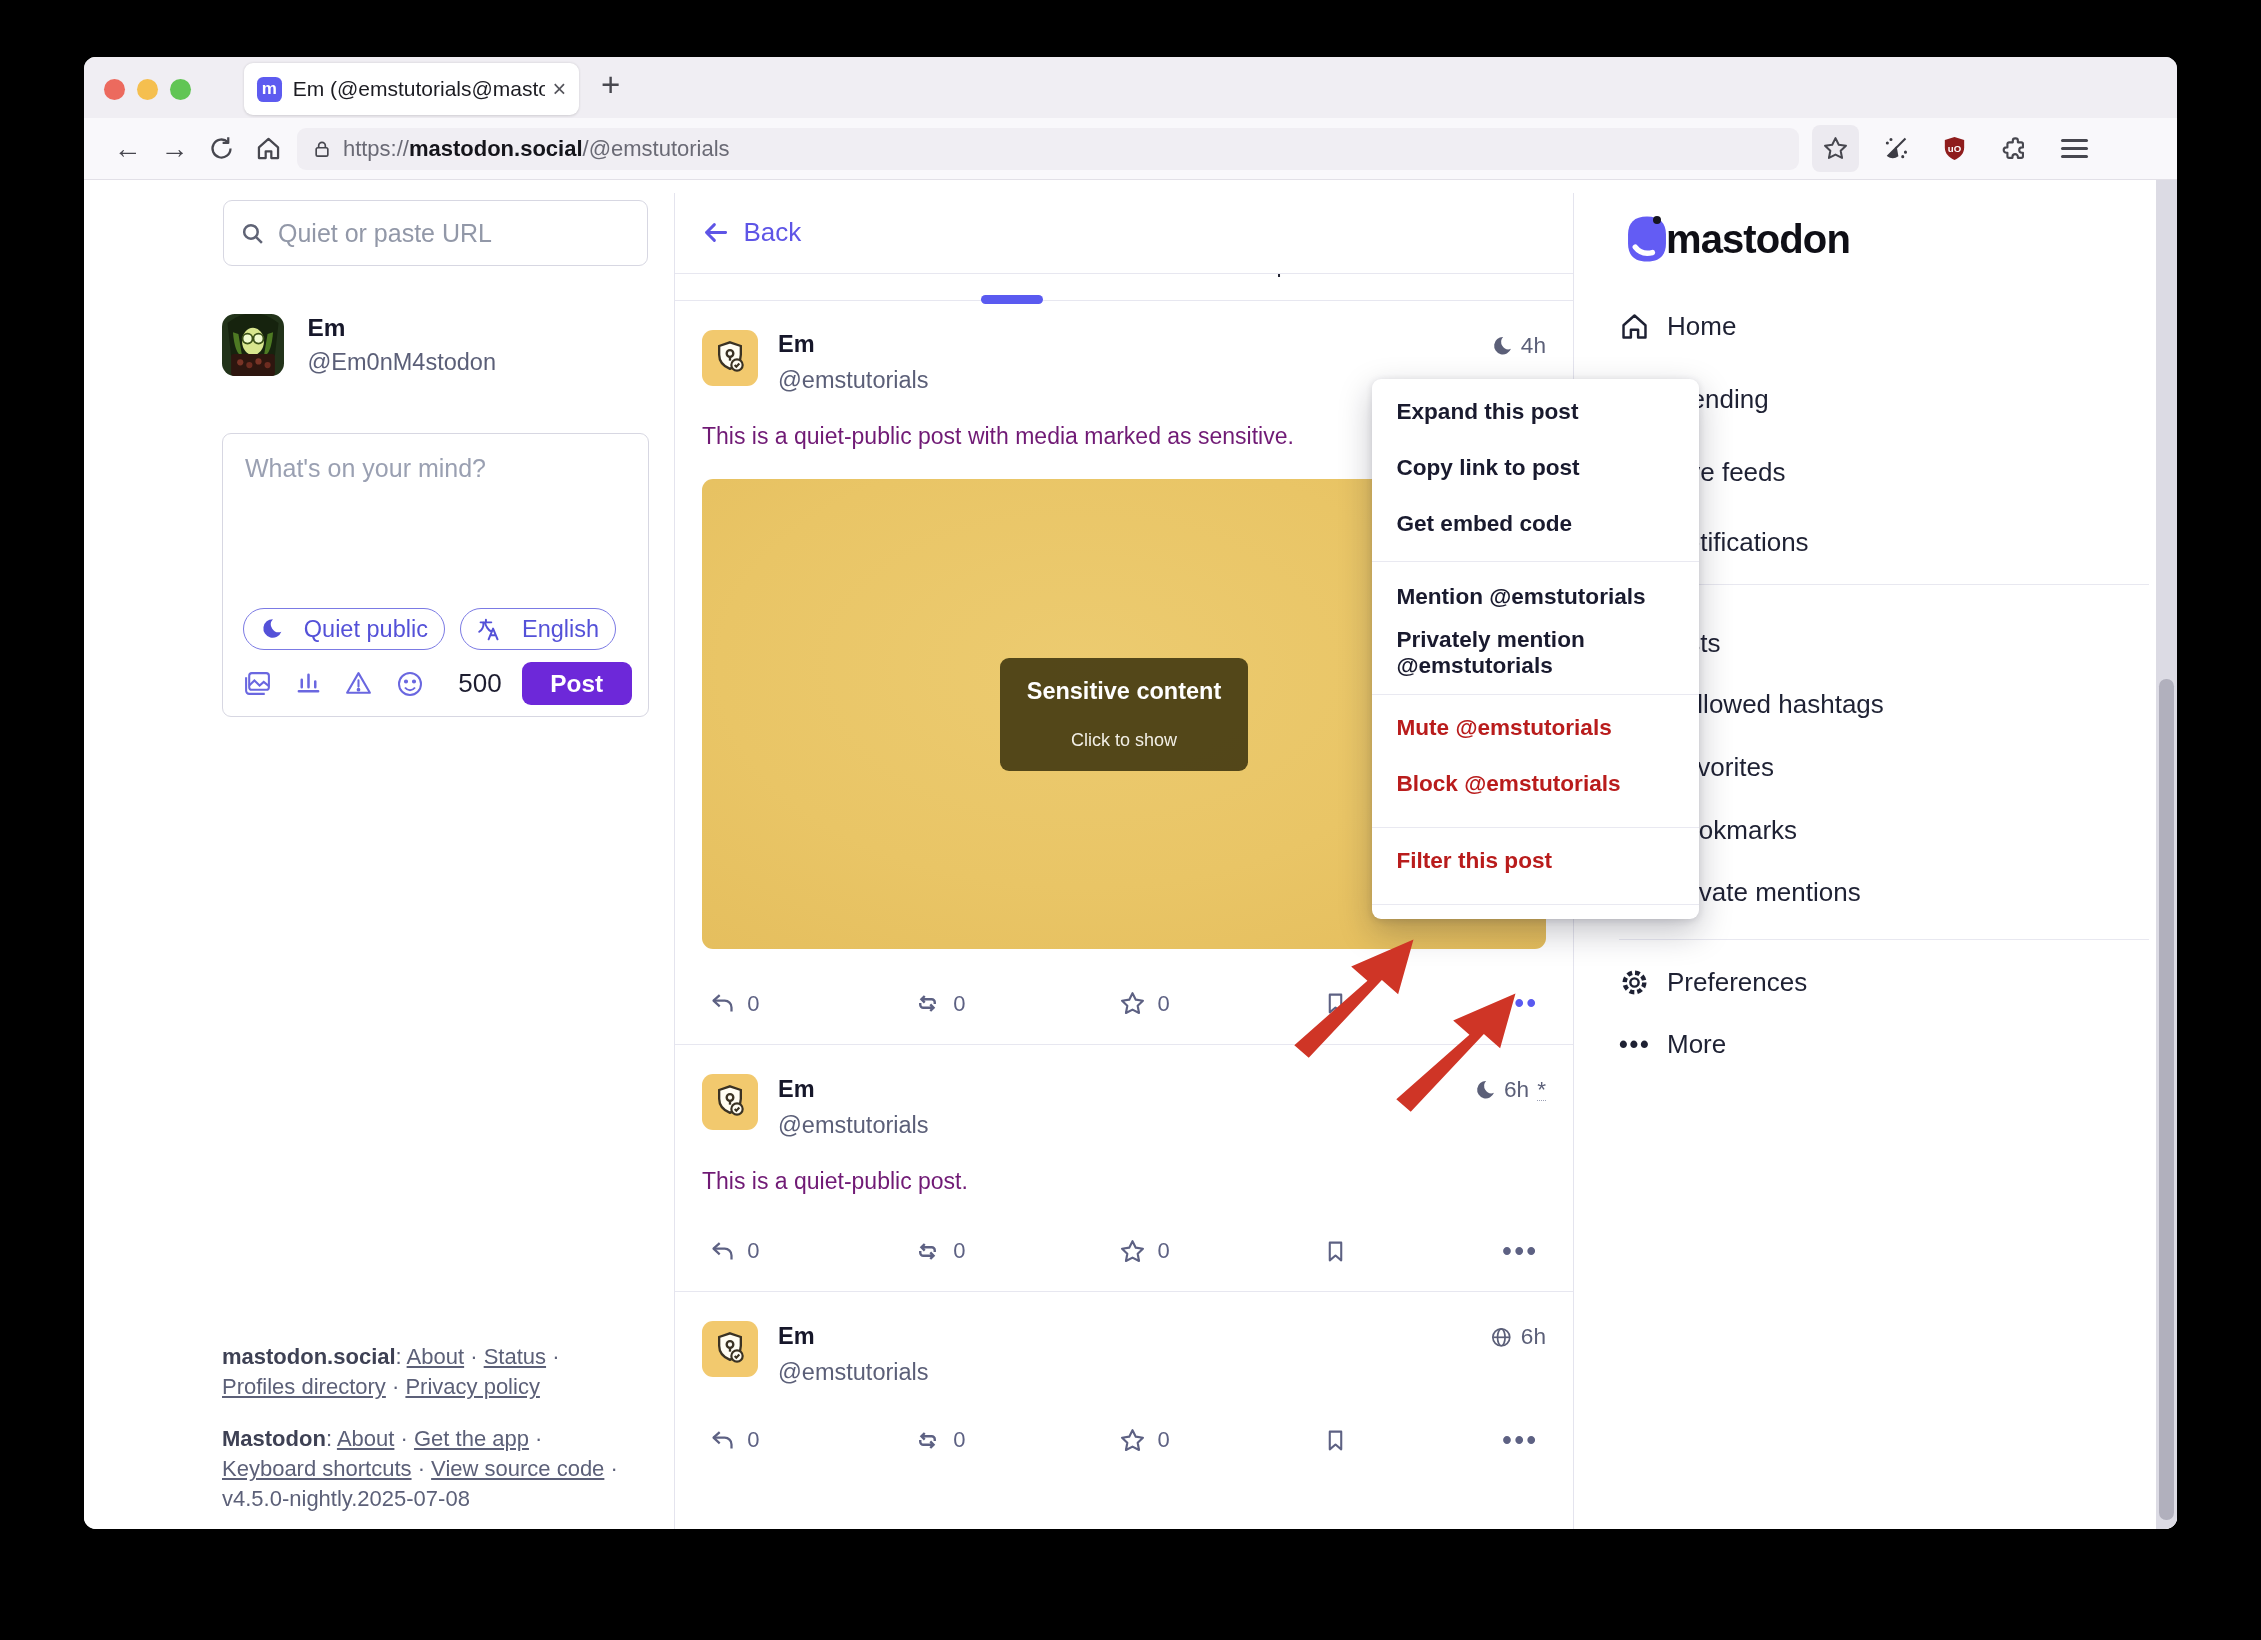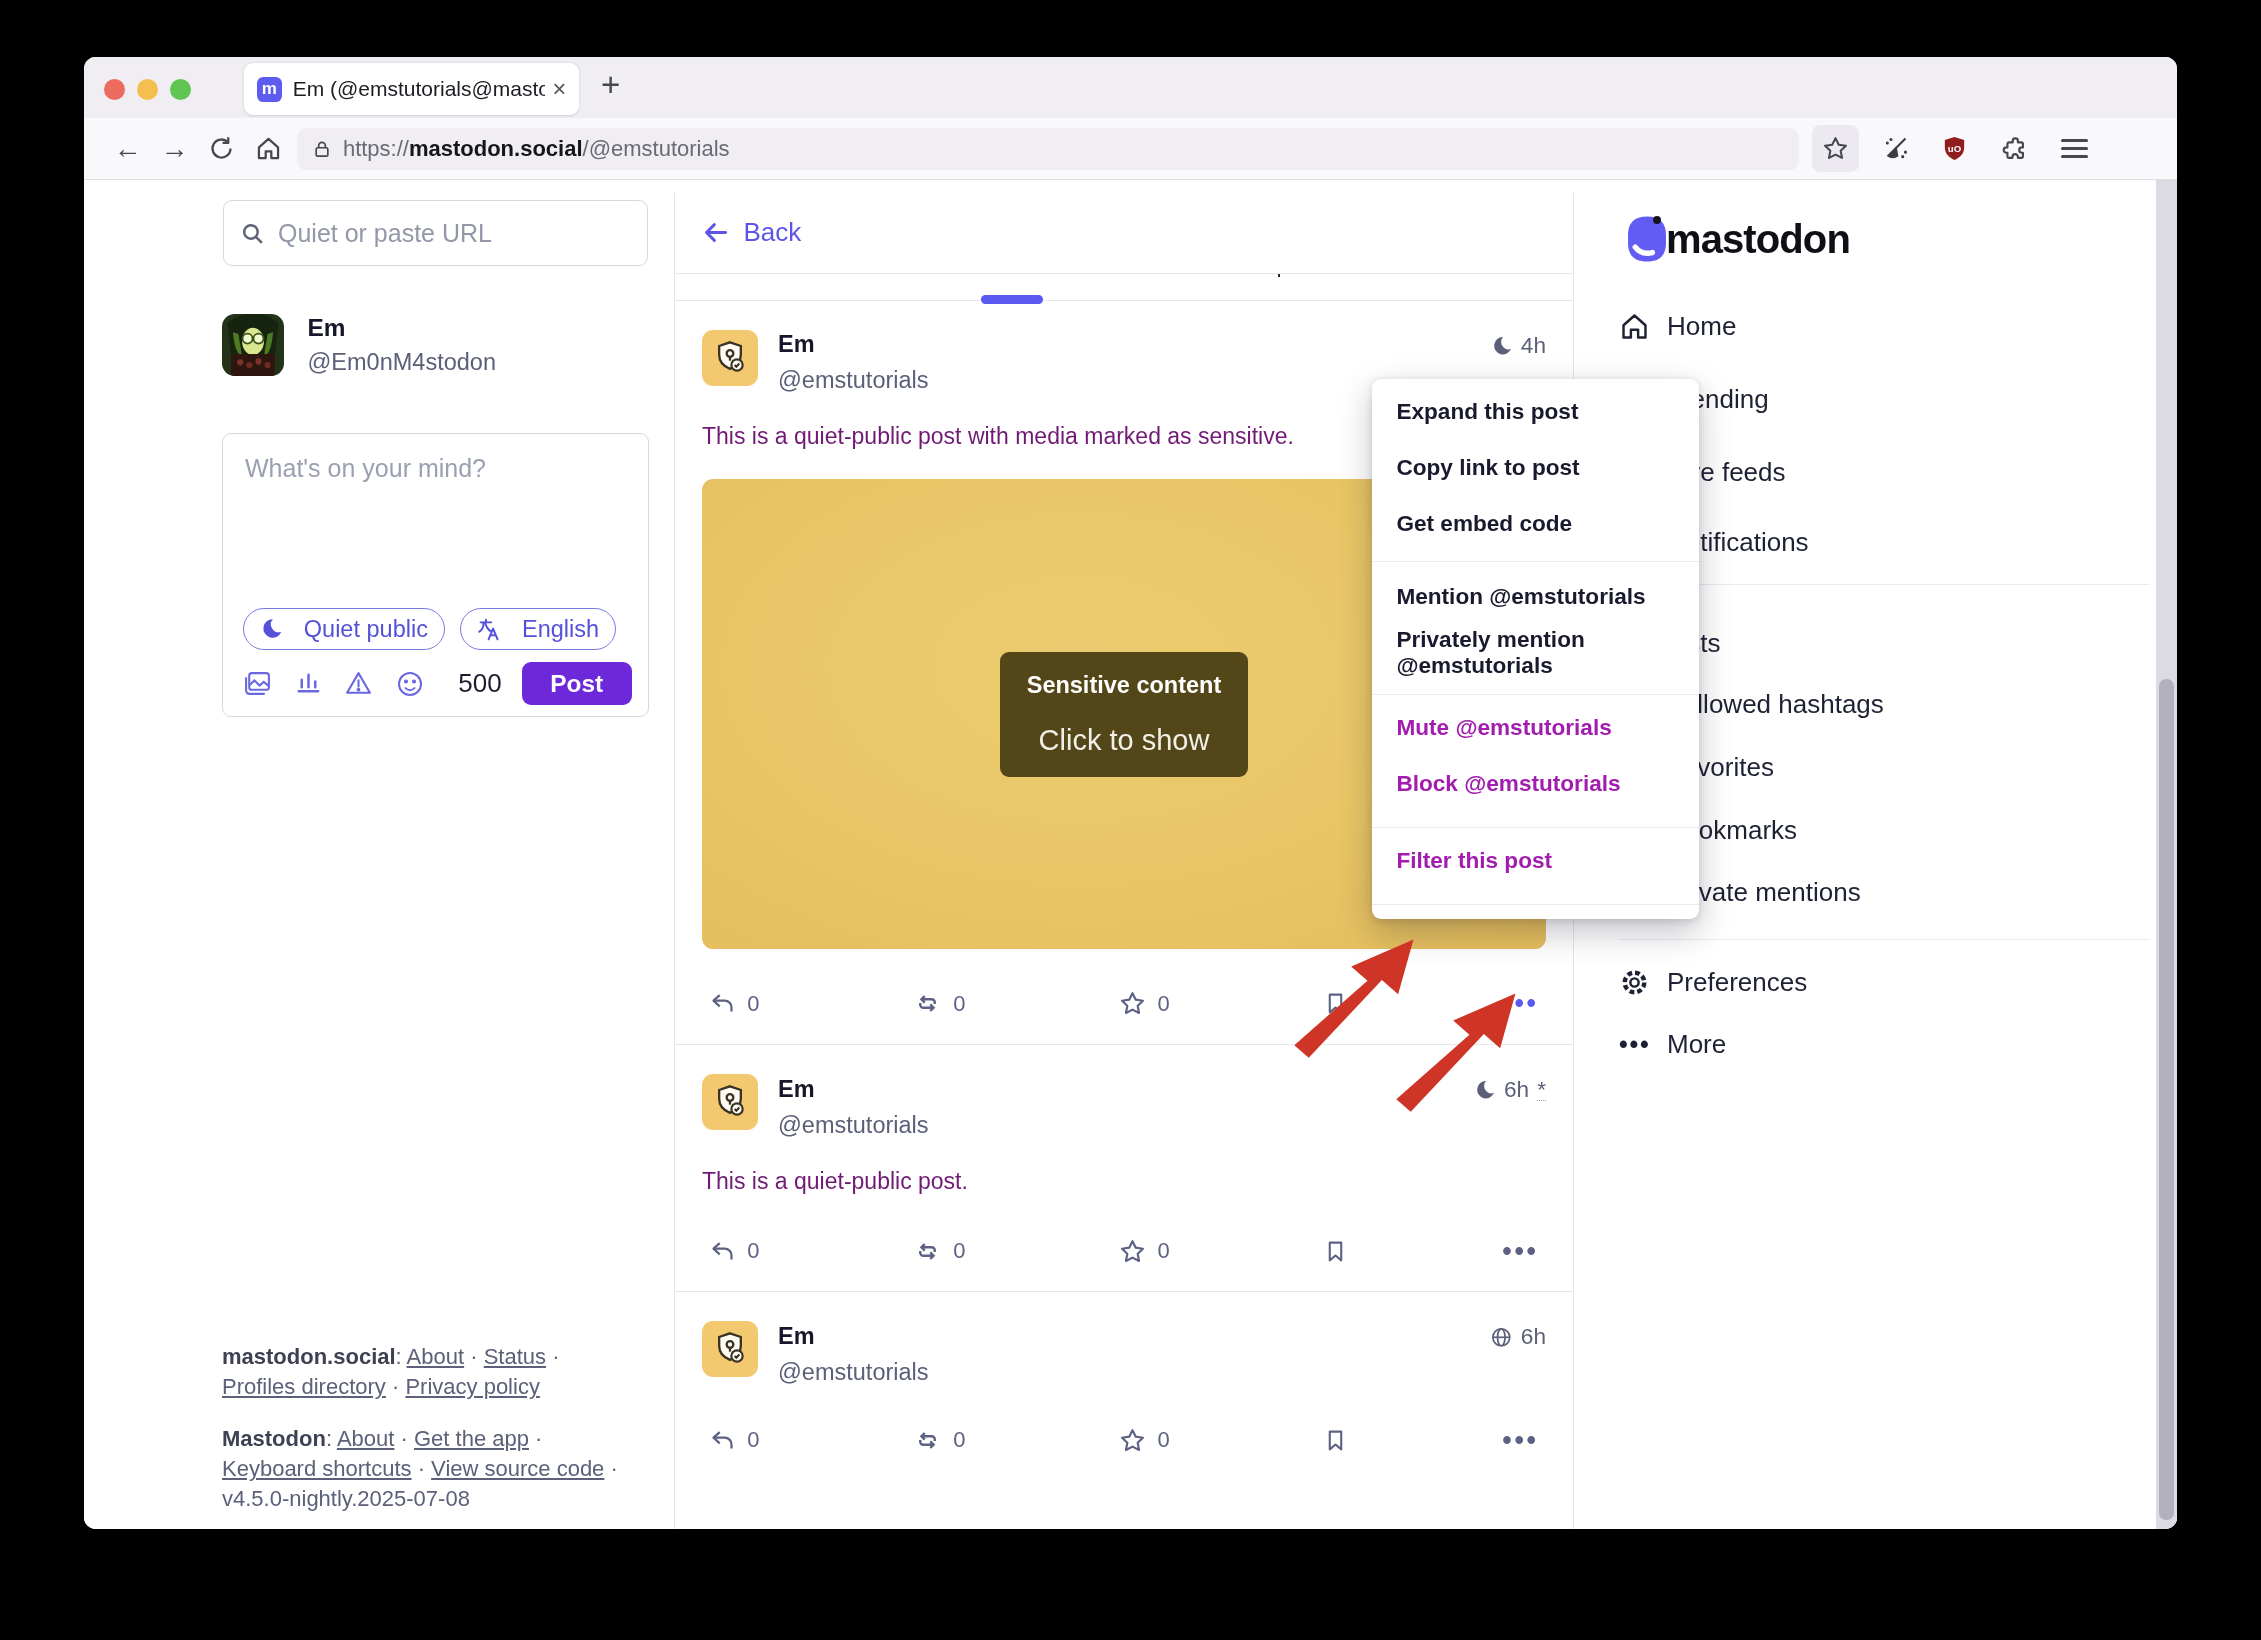--- a/index.html
+++ b/index.html
@@ -89,42 +89,42 @@
   .p-name { font-size:23.5px; font-weight:bold; color:#16172a; }
   .p-handle { font-size:23.5px; color:#5b5f78; margin-top:9px; }
   .p-time { margin-left:auto; display:flex; align-items:center; gap:8.1px; font-size:22.6px; color:#5b5f78; padding-top:3.6px; }
   .edited-star { border-bottom:1.8px dotted #9ba0b5; line-height:20px; }
   .p-text { font-size:23px; color:#701a75; margin-top:27px; line-height:31px; }
   .p-media { margin-top:27px; height:470px; border-radius:11px;
              background:radial-gradient(ellipse at 45% 40%, #eccb70 0%, #e9c566 55%, #e4bd5c 100%);
              display:flex; align-items:center; justify-content:center; }
   .sensitive-box { background:rgba(62,52,14,.88); border-radius:9px; padding:20px 27px; text-align:center; }
   .sensitive-title { color:#fff; font-size:23.5px; font-weight:bold; }
-  .sensitive-sub { color:#f2efe6; font-size:29px; margin-top:25px; }
+  .sensitive-sub { color:#f2efe6; font-size:18px; margin-top:25px; }
   .p-actions { margin-top:31px; height:47px; display:flex; align-items:center; justify-content:space-between;
                padding:0 7.2px; }
   .act { display:flex; align-items:center; gap:11px; color:#5d6183; font-size:22px; }
   .dots { font-size:27px; letter-spacing:2.7px; color:#5d6183; font-weight:bold; }
   .dots.active { color:#5a5af0; }
 
   
   .sidebar { position:absolute; left:1535px; top:0; width:530px; height:100%; }
   .brand { position:absolute; left:0; top:31px; display:flex; align-items:center; }
   .brand-word { font-size:40px; font-weight:bold; color:#0f0f16; margin-left:-9px; letter-spacing:-0.9px; }
   .nav-item { position:absolute; left:0; height:51px; display:flex; align-items:center; }
   .nav-item .ni-ico { width:45px; display:flex; align-items:center; }
   .nav-item .ni-label { font-size:26px; color:#1e2133; margin-left:3px; }
   .side-div { position:absolute; left:0; width:530px; height:0.9px; background:#e8e8f0; }
 
   
   .menu { position:absolute; left:1288px; top:199px; width:327px; background:#fff; border-radius:9px;
           box-shadow:0 12.7px 33px rgba(20,20,40,.25), 0 1.8px 7.2px rgba(20,20,40,.12); z-index:5;
           padding:5.4px 0 7.2px; }
   .mi { height:56px; display:flex; align-items:center; padding:0 24.4px; font-size:22.6px; font-weight:600; color:#191a2e; }
-  .mi.red { color:#a21caf; }
+  .mi.red { color:#b91c1c; }
   .m-div { height:0.9px; background:#e9e9f1; }
   .d1 { margin:9px 0 7.2px; } .d2 { margin:12.7px 0 5.4px; } .d3 { margin:14.5px 0 5.4px; } .d4 { margin:14.5px 0 7.2px; }
   .report-row { margin:0 11px; height:51px; border-radius:7.2px; background:#dcdce9; display:flex;
                 align-items:center; padding:0 13.6px; font-size:22.6px; font-weight:600; }
 
   .red-arrow { position:absolute; z-index:6; }
 
   
   .scroll-track { position:absolute; right:0; top:0; width:21px; height:100%; background:#dcdbe4; z-index:7; }
   .scroll-thumb { position:absolute; left:2.7px; right:2.7px; top:499px; height:841px; border-radius:7.2px; background:#b1b0bd; }

